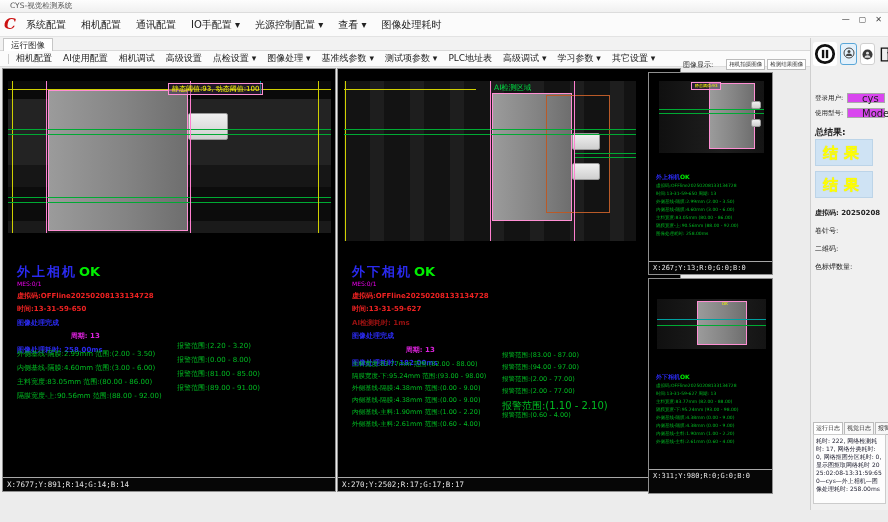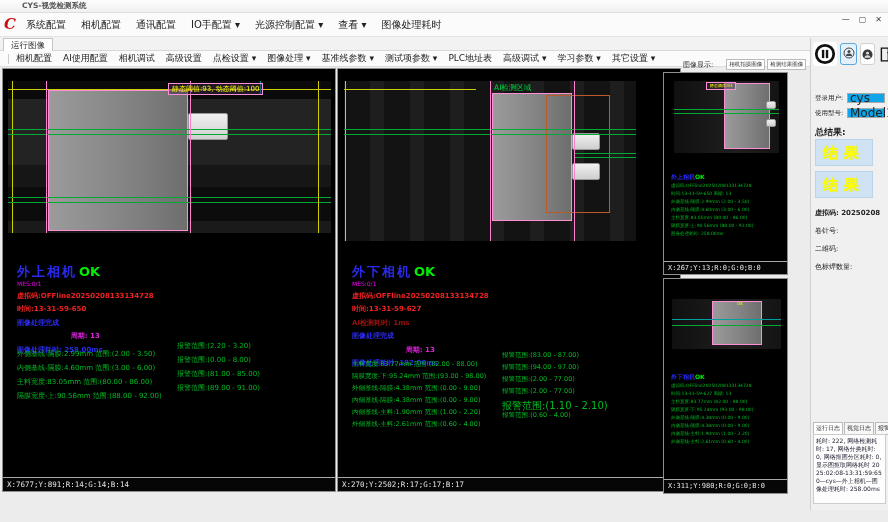--- a/index.html
+++ b/index.html
@@ -3,21 +3,21 @@
 <meta charset="utf-8">
 <style>
   * { margin:0; padding:0; box-sizing:border-box; }
   html,body { width:888px; height:522px; overflow:hidden; }
   body { font-family:"DejaVu Sans", sans-serif; background:#e9e7e3; }
   #root { position:relative; width:888px; height:522px; background:#ececec; }
 
   
   .titlebar { position:absolute; left:0; top:0; width:888px; height:13px;
     background:linear-gradient(#fdfdfd,#f0f0f0); border-bottom:1px solid #dcdcdc;
-    font-size:7.5px; color:#555; line-height:12px; padding-left:22px;font-weight:bold; }
+    font-size:7.5px; color:#555; line-height:12px; padding-left:10px; }
   .menubar { position:absolute; left:0; top:13px; width:888px; height:24px;
     background:#fbfbfb; border-bottom:1px solid #e3e3e3; display:flex; align-items:center; }
   .logo { width:15px; height:17px; margin:0 7px 0 4px; color:#cc1111; font:italic bold 15px "DejaVu Serif", serif; line-height:17px; }
   .menuitem { font-size:10px; color:#222; margin-right:15px; white-space:nowrap; cursor:default; }
   .winbtns { position:absolute; right:6px; top:15px; display:flex; gap:9px; font-size:8px; color:#444; }
   .tabstrip { position:absolute; left:0; top:37px; width:888px; height:14px; background:#f2f2f2; border-bottom:1px solid #d8d8d8; }
   .runtab { position:absolute; left:3px; top:1px; height:13px; padding:0 7px; background:#fff;
     border:1px solid #c6c6c6; border-bottom:none; font-size:8.5px; line-height:12px; color:#333; }
   .toolbar { position:absolute; left:0; top:51px; width:888px; height:16px; background:#fbfbfb;
     border-bottom:1px solid #ddd; display:flex; align-items:center; padding-left:8px; }
@@ -53,35 +53,35 @@
   .mrow { position:relative; }
   .mtext, .malarm { font-size:7px; color:#00bb22; white-space:nowrap; }
   .malarm { position:absolute; top:0; }
   .viewstatus { position:absolute; left:0; right:0; bottom:0; height:14px; background:#060606;
     border-top:1px solid #a8a8a8; color:#e5e5e5; font:7.5px "DejaVu Sans Mono", monospace; line-height:13px; padding-left:4px; }
 
   
   .thumbhdr { position:absolute; left:683px; top:57px; width:125px; height:15px; display:flex; align-items:center; }
   .thumbhdr .lbl { font-size:7px; color:#333; margin-right:13px; white-space:nowrap; }
   .thumbtab { font-size:5.5px; color:#333; border:1px solid #bbb; background:#fff; padding:1px 2px; margin-right:2px; white-space:nowrap; }
-  .thumb { position:absolute; left:663px; width:125px; background:#000; border:1px solid #8f8f8f;text-decoration:underline; }
+  .thumb { position:absolute; left:648px; width:125px; background:#000; border:1px solid #8f8f8f;text-decoration:underline; }
   .t1 { top:72px; height:203px; } .t2 { top:278px; height:216px; }
   .timg { position:absolute; overflow:hidden; background:linear-gradient(90deg,#101010,#1f1f1f 60%,#141414); }
   .tlines { position:absolute; left:7px; }
   .tln { font-size:4.5px; line-height:8px; color:#00bb22; white-space:nowrap; }
   .ttl { font-size:6px; font-weight:bold; color:#2a2aee; } .ttl .ok { color:#00ee00; }
 
   
   .rpanel { position:absolute; left:810px; top:38px; width:78px; height:472px; background:#f0f0f0; border-left:1px solid #cfcfcf; }
   .btnrow { position:absolute; left:2px; top:4px; display:flex; gap:3px; align-items:center; }
   .cbtn { background:#fff; border:1px solid #d0d0d0; border-radius:3px; display:flex; align-items:center; justify-content:center; }
   .cbtn.sel { border:1px solid #5aa7d8; background:#e4f1fb; }
   .prow { position:absolute; left:4px; font-size:6.5px; color:#222; white-space:nowrap; }
-  .pfield { position:absolute; left:36px; width:38px; height:10px; background:#0ea5e9; border:1px solid #a9a9a9;
-    font-size:12px; color:#222; line-height:9px; padding-left:2px; }
+  .pfield { position:absolute; left:36px; width:38px; height:10px; background:#d946ef; border:1px solid #a9a9a9;
+    font-size:10px; color:#222; line-height:9px; padding-left:14px; }
   .resultbox { position:absolute; left:4px; width:58px; height:27px; background:#cfe3f4; border:1px solid #bcd4e8;
     color:#ffff00; font-size:15px; font-weight:bold; text-align:center; line-height:26px; letter-spacing:6px; text-shadow:0 0 1px #dddd00; }
   .logtabs { position:absolute; left:2px; top:384px; display:flex; }
   .logtab { font-size:6px; color:#333; border:1px solid #bbb; background:#f7f7f7; padding:1px 2px; margin-right:1px; white-space:nowrap; }
   .logtab.act { background:#fff; border-bottom-color:#fff; }
   .logbody { position:absolute; left:2px; top:396px; width:73px; height:70px; background:#fdfdfd; border:1px solid #ccc;
     font-size:6px; color:#223; line-height:8px; padding:2px; overflow:hidden; word-break:break-all; }
 
   
   .statusbar { position:absolute; left:0; top:494px; width:888px; height:28px; background:#f0f0f0; border-top:1px solid #c9c9c9;
@@ -247,21 +247,21 @@
       <div class="ttl"><span>外下相机</span><span class="ok">OK</span></div>
       <div class="tln">虚拟码:OFFline20250208133134728</div>
       <div class="tln">时间:13-31-59-627  周期: 13</div>
       <div class="tln">主料宽度:83.77mm (82.00 - 88.00)</div>
       <div class="tln">隔膜宽度-下:95.24mm (93.00 - 98.00)</div>
       <div class="tln">外侧基线-隔膜:4.38mm (0.00 - 9.00)</div>
       <div class="tln">内侧基线-隔膜:4.38mm (0.00 - 9.00)</div>
       <div class="tln">内侧基线-主料:1.90mm (1.00 - 2.20)</div>
       <div class="tln">外侧基线-主料:2.61mm (0.60 - 4.00)</div>
     </div>
-    <div class="viewstatus" style="height:14px; font-size:7px;">X:311;Y:980;R:0;G:0;B:0</div>
+    <div class="viewstatus" style="height:24px; font-size:7px;">X:311;Y:980;R:0;G:0;B:0</div>
   </div>
 
   <div class="rpanel">
     <div class="btnrow">
       <div class="cbtn" style="width:24px; height:24px; border:none;">
         <svg width="22" height="22" viewBox="0 0 24 24">
           <circle cx="12" cy="12" r="9.5" fill="none" stroke="#111" stroke-width="3"></circle>
           <rect x="8.6" y="7.5" width="2.6" height="9" fill="#111"></rect>
           <rect x="12.9" y="7.5" width="2.6" height="9" fill="#111"></rect>
         </svg>

